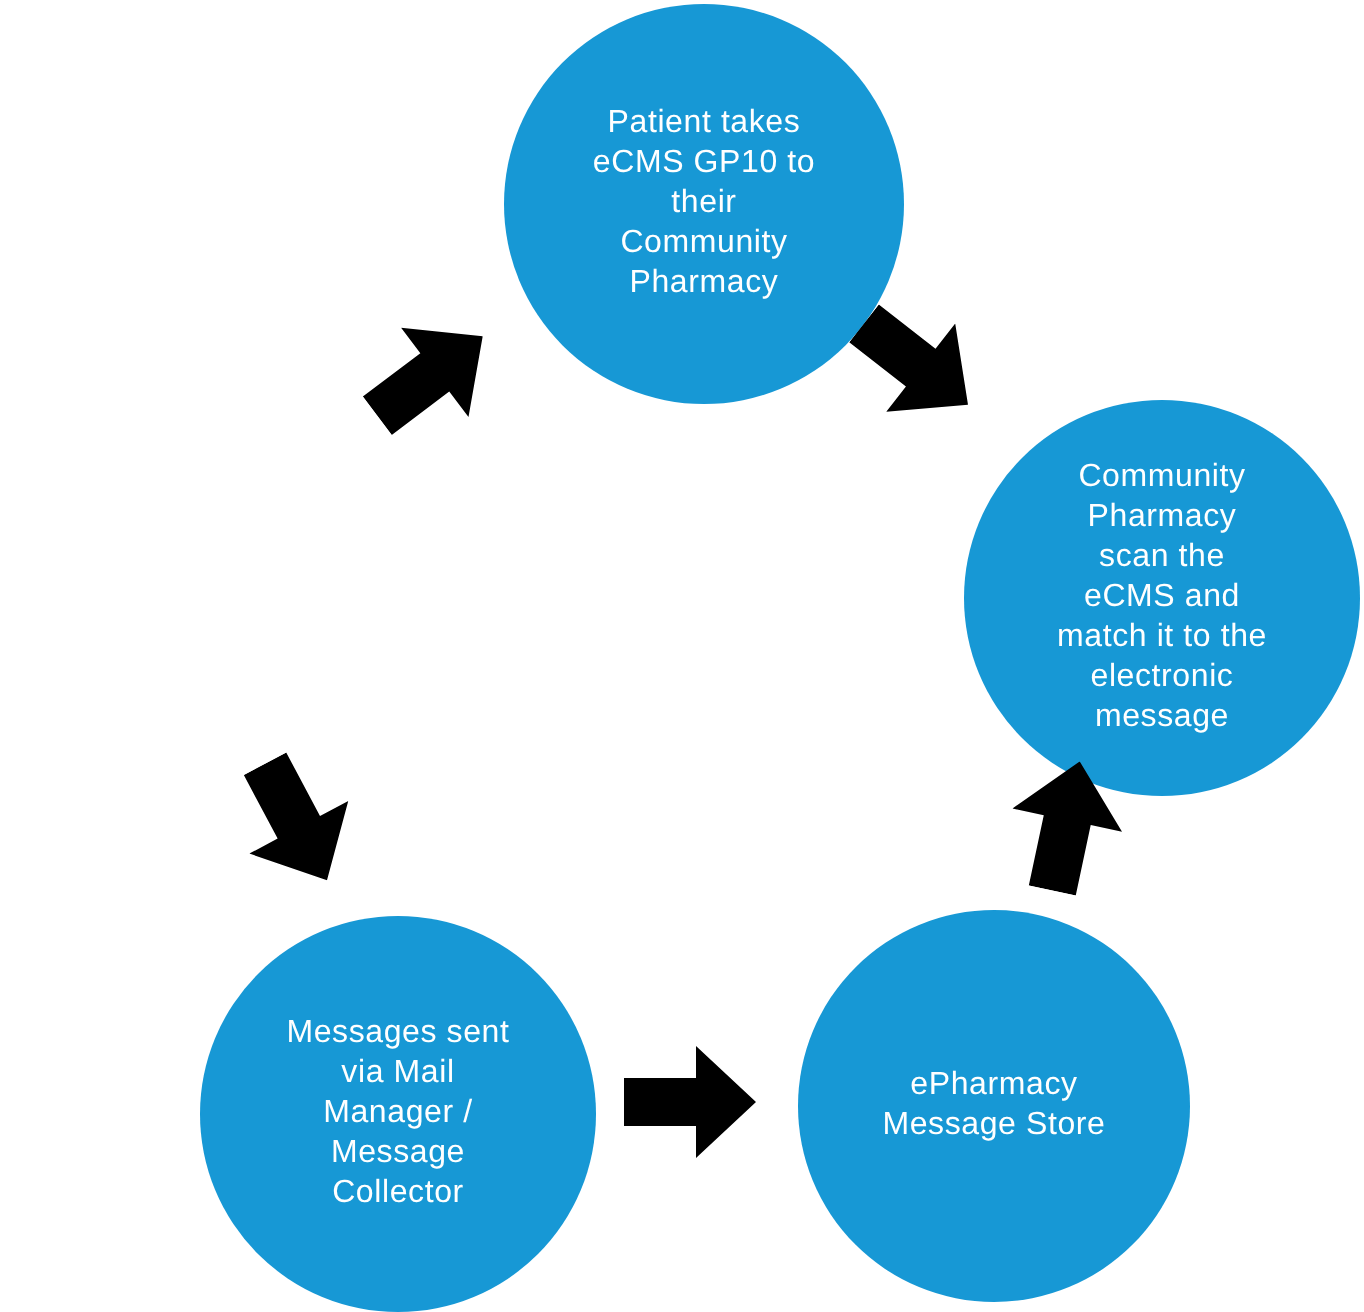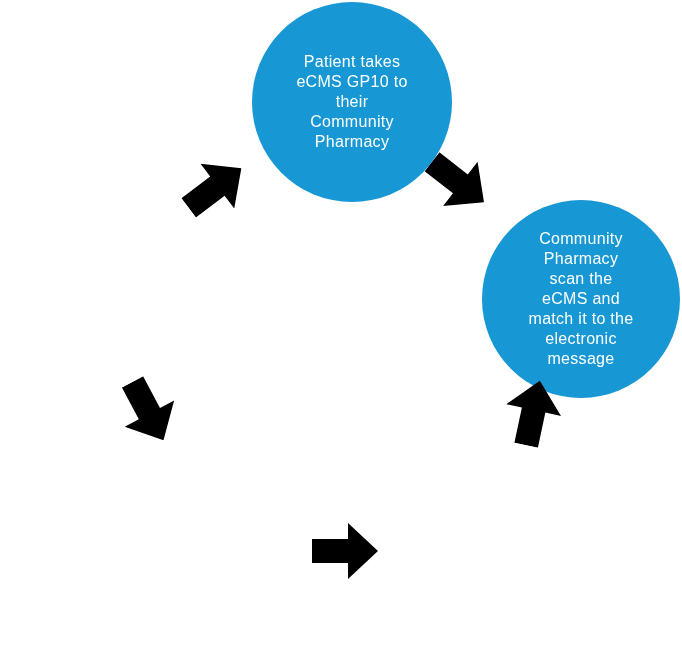--- a/index.html
+++ b/index.html
@@ -75,21 +75,32 @@
     <span class="label">Community
 Pharmacy
 scan the
 eCMS and
 match it to the
 electronic
 message</span>
   </div>
 
 
+  <div class="node node-messages">
+    <span class="label">Messages sent
+via Mail
+Manager /
+Message
+Collector</span>
+  </div>
 
+  <div class="node node-store">
+    <span class="label">ePharmacy
+Message Store</span>
+  </div>
 
   <div class="arrow arrow-1">
     <svg viewBox="0 0 66 56" preserveAspectRatio="none" aria-hidden="true">
       <polygon points="0,16 36,16 36,0 66,28 36,56 36,40 0,40" fill="currentColor"></polygon>
     </svg>
   </div>
 
   <div class="arrow arrow-2">
     <svg viewBox="0 0 66 56" preserveAspectRatio="none" aria-hidden="true">
       <polygon points="0,16 36,16 36,0 66,28 36,56 36,40 0,40" fill="currentColor"></polygon>

